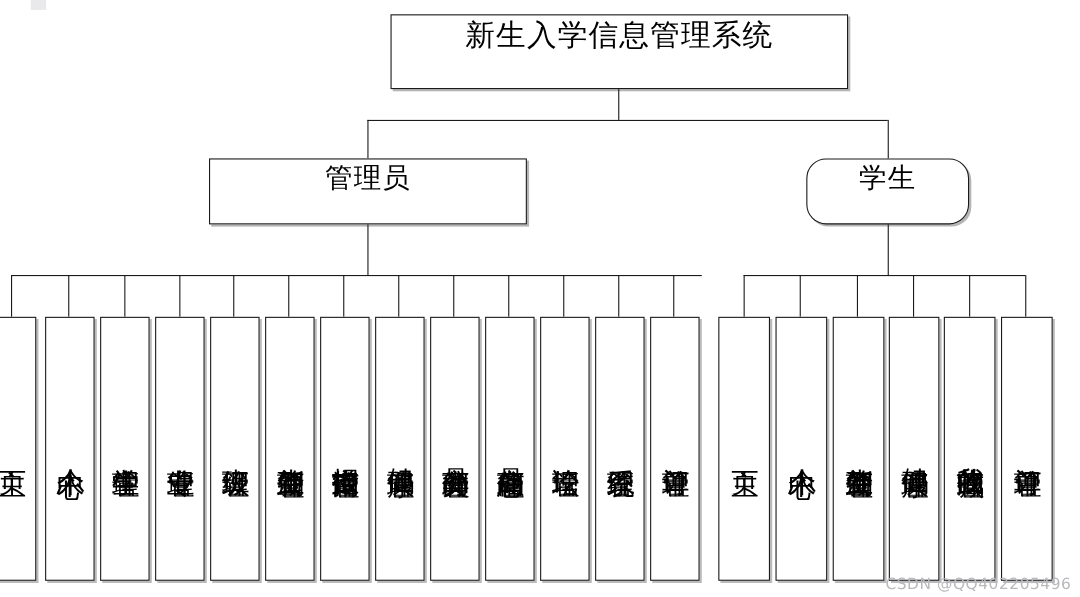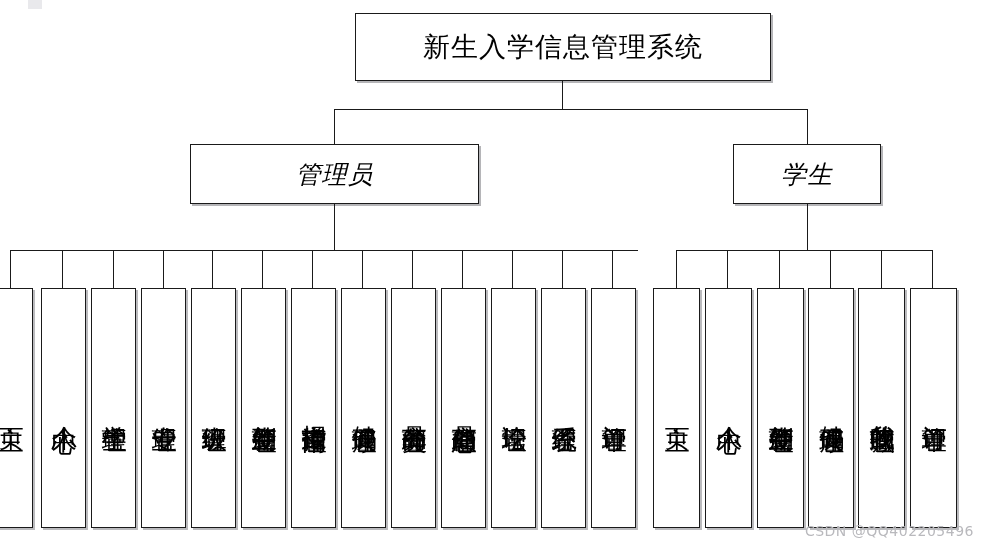--- a/index.html
+++ b/index.html
@@ -18,21 +18,21 @@
     overflow: hidden;
   }
 
   
   .node {
     position: absolute;
     box-sizing: border-box;
     border: 1px solid #1a1a1a;
     background: #ffffff;
     display: flex;
-    align-items: center;
+    align-items: flex-start;
     justify-content: center;
     color: #000000;
   }
   .node.shadowed {
     box-shadow: 2px 2px 0 0 rgba(120,120,125,0.55);
   }
 
   
   #root-node {
     left: 355px;
@@ -40,33 +40,33 @@
     width: 416px;
     height: 68px;
     font-size: 27px;
     letter-spacing: 1px;
   }
 
   
   .role-node {
     font-size: 25px;
     letter-spacing: 1px;
-    font-style: italic;
   }
   #role-admin {
     left: 190px;
     top: 144px;
     width: 289px;
     height: 60px;
   }
   #role-student {
     left: 733px;
     top: 144px;
     width: 148px;
     height: 60px;
+    border-radius: 18px;
   }
 
   
   .leaf {
     position: absolute;
     box-sizing: border-box;
     border: 1px solid #1a1a1a;
     background: #ffffff;
     box-shadow: 2px 2px 0 0 rgba(120,120,125,0.5);
     top: 288px;

